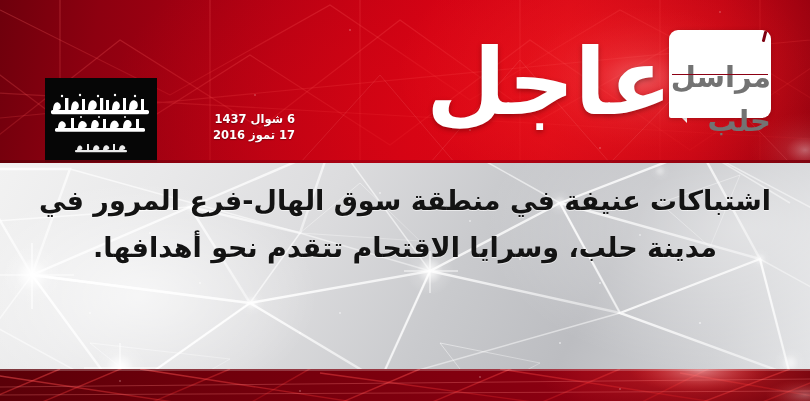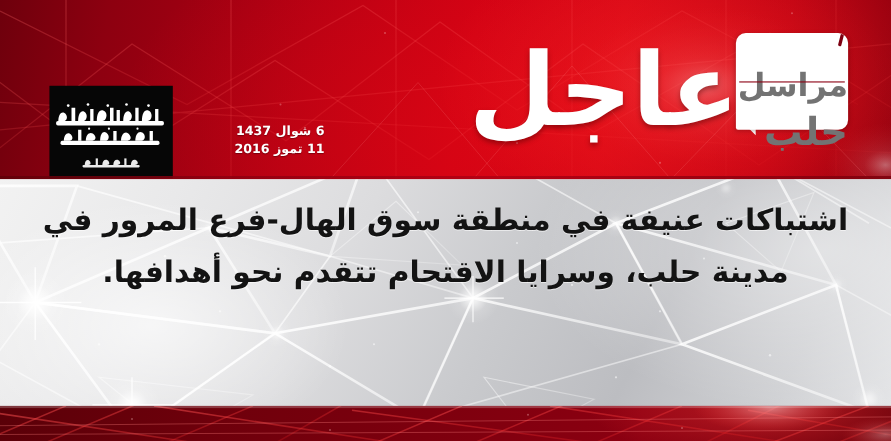--- a/index.html
+++ b/index.html
@@ -89,21 +89,21 @@
   .logo-line {
     position:absolute; left:0; width:102px;
     direction:rtl;
     color:#737373;
     font-family:"DejaVu Sans", sans-serif;
     font-weight:bold;
     letter-spacing:0px;
     margin-top:25px;
   }
   #logo-line-1 { top:2px;  font-size:29px; line-height:40px; }
-  #logo-line-2 { top:46px; font-size:35px; line-height:40px; }
+  #logo-line-2 { top:46px; font-size:29px; line-height:40px; }
   #logo-tick {
     position:absolute; right:5px; top:1px;
     width:3px; height:11px; background:#7e0011;
     transform:rotate(14deg);
     border-radius:1px;
   }
 
   
   #body-panel {
     position:absolute; left:0; top:163px; width:810px; height:214px;
@@ -231,21 +231,21 @@
             <path d="M28,6 C28,1 32,0 34,3 C35,5 33,6 31,6 Z"></path>
             <path d="M38,6 L38,0 L40,0 L40,6 Z"></path>
             <path d="M44,6 C44,1 48,0 50,3 C51,5 49,6 47,6 Z"></path>
           </g>
         </g>
       </svg>
     </div>
 
     <div id="date-block">
       <div>6 شوال 1437</div>
-      <div>11 تموز 2016</div>
+      <div>17 تموز 2016</div>
     </div>
 
     <div id="ajel">عاجل</div>
 
     <div id="logo">
       <div id="logo-tail"></div>
       <div id="logo-bubble">
         <div id="logo-tick"></div>
         <div class="logo-line" id="logo-line-1">مراسل</div>
         <div id="logo-divider"></div>

